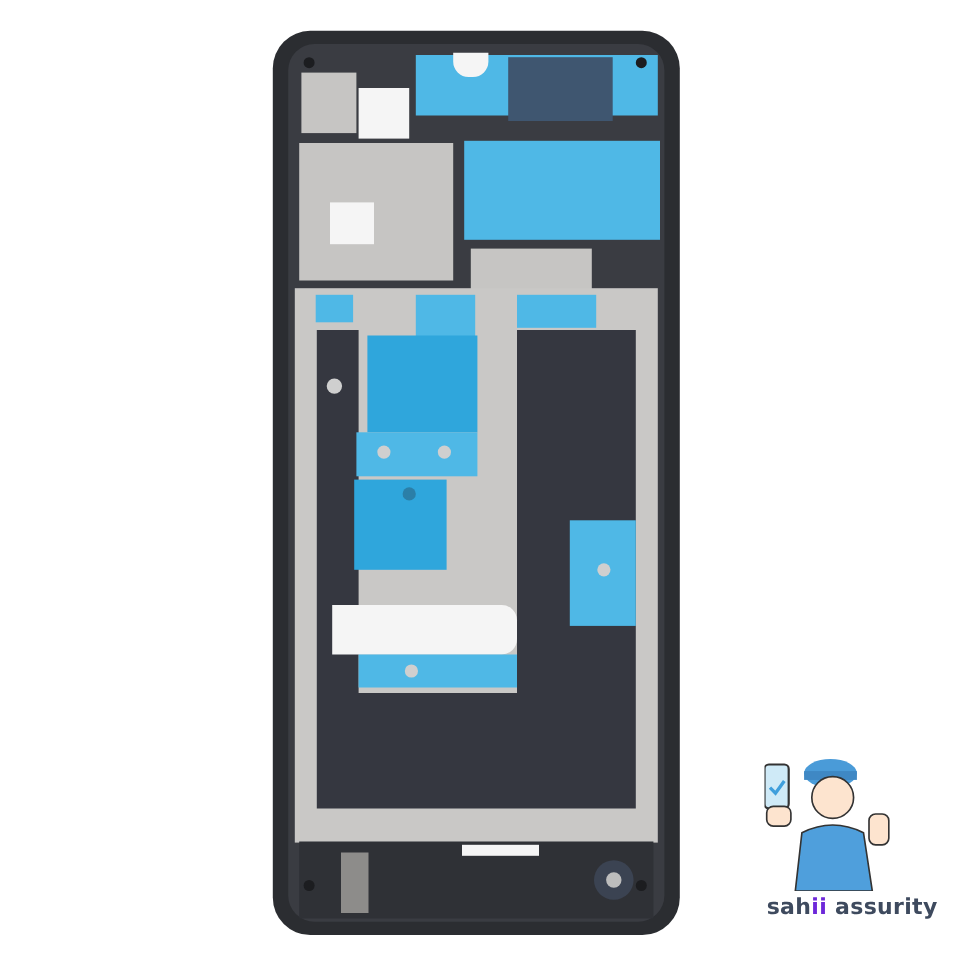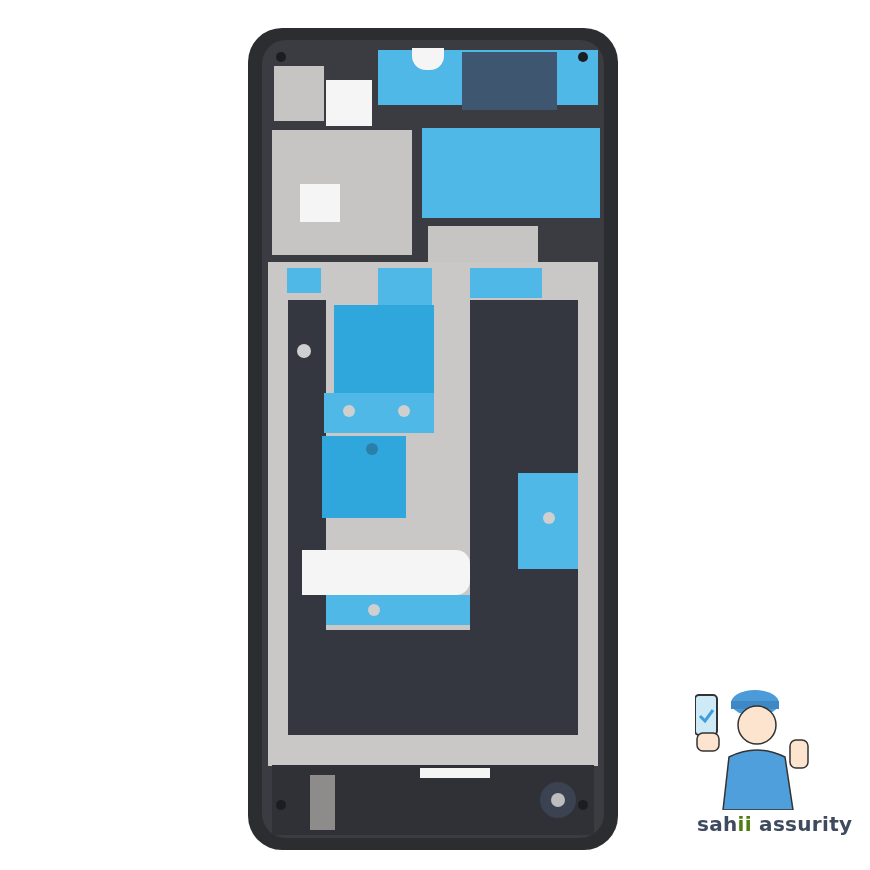--- a/index.html
+++ b/index.html
@@ -9,21 +9,21 @@
   .frame-inner{left:262px;top:40px;width:342px;height:798px;background:#3a3c42;border-radius:24px;}
   .plate{left:268px;top:262px;width:330px;height:504px;background:#c9c8c6;}
   .dark{background:#353740;}
   .blue{background:#4fb8e6;}
   .blue2{background:#2fa6dc;}
   .silver{background:#c6c5c3;}
   .white{background:#f5f5f5;}
   .hole{border-radius:50%;background:#cfcfcf;}
   .screw{border-radius:50%;background:#1c1d20;}
   .logo-text{left:697px;top:812px;font-weight:bold;font-size:20px;color:#3e4a5e;letter-spacing:0.3px;white-space:nowrap;}
-  .logo-text .accent{color:#4d7c0f;margin-top:32px;}
+  .logo-text .accent{color:#6d28d9;margin-top:32px;}
 </style>
 </head>
 <body>
 
 <div class="abs frame"></div>
 <div class="abs frame-inner"></div>
 
 <div class="abs silver" style="left:274px;top:66px;width:50px;height:55px;"></div>
 <div class="abs white" style="left:326px;top:80px;width:46px;height:46px;"></div>
 <div class="abs blue" style="left:378px;top:50px;width:220px;height:55px;"></div>

